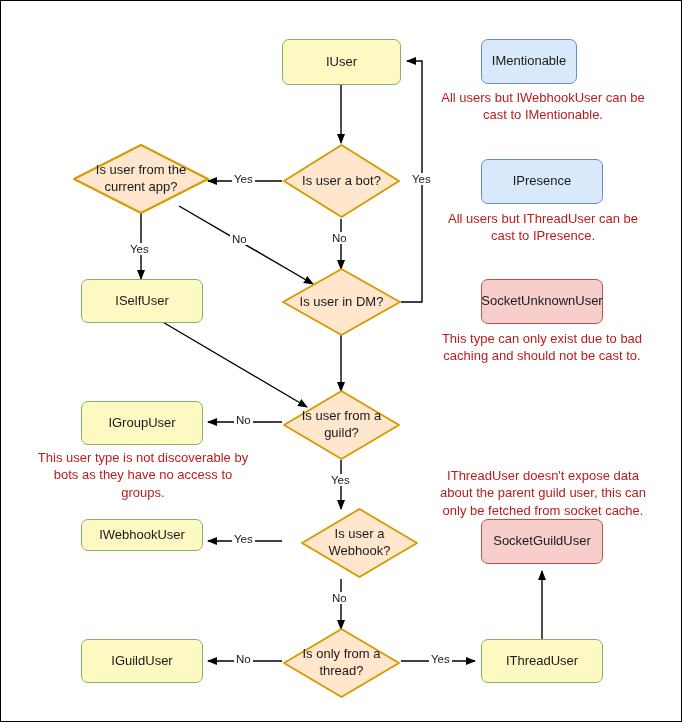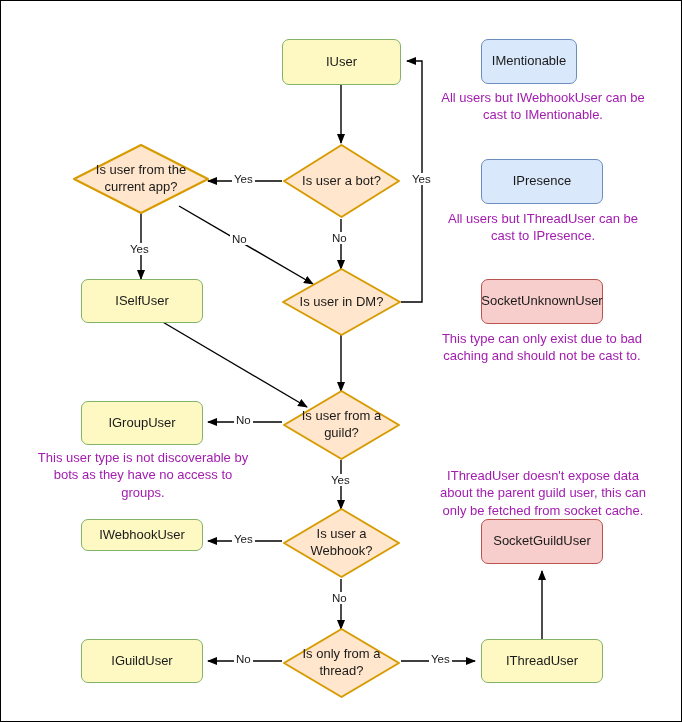--- a/index.html
+++ b/index.html
@@ -39,21 +39,21 @@
     position:absolute;left:0;top:0;width:100%;height:100%;
   }
   .diamond-label{
     position:relative;z-index:2;
     font-size:13px;color:#1a1a1a;text-align:center;line-height:1.3;
     width:84%;
   }
   .note{
     position:absolute;
     font-size:13px;
-    color:#a21caf;
+    color:#b91c1c;
     text-align:center;
     line-height:1.33;
     z-index:2;
   }
   .edge-label{
     position:absolute;
     font-size:11.5px;
     color:#1a1a1a;
     background:#ffffff;
     padding:0 2px;
@@ -139,21 +139,21 @@
     <svg class="diamond-shape" viewBox="0 0 119 72" preserveAspectRatio="none">
       <path d="M59.5,2 L117,36 L59.5,70 L2,36 Z" fill="#ffe6cc" stroke="#d79b00" stroke-width="2" stroke-linejoin="round"></path>
     </svg>
     <span class="diamond-label">Is user from a guild?</span>
   </div>
 
   <div class="node rect" style="left:80px;top:400px;width:122px;height:44px;">
     <span>IGroupUser</span>
   </div>
 
-  <div class="diamond-wrap" style="left:281px;top:506px;width:119px;height:72px;">
+  <div class="diamond-wrap" style="left:299px;top:506px;width:119px;height:72px;">
     <svg class="diamond-shape" viewBox="0 0 119 72" preserveAspectRatio="none">
       <path d="M59.5,2 L117,36 L59.5,70 L2,36 Z" fill="#ffe6cc" stroke="#d79b00" stroke-width="2" stroke-linejoin="round"></path>
     </svg>
     <span class="diamond-label">Is user a Webhook?</span>
   </div>
 
   <div class="node rect" style="left:80px;top:518px;width:122px;height:32px;">
     <span>IWebhookUser</span>
   </div>
 

